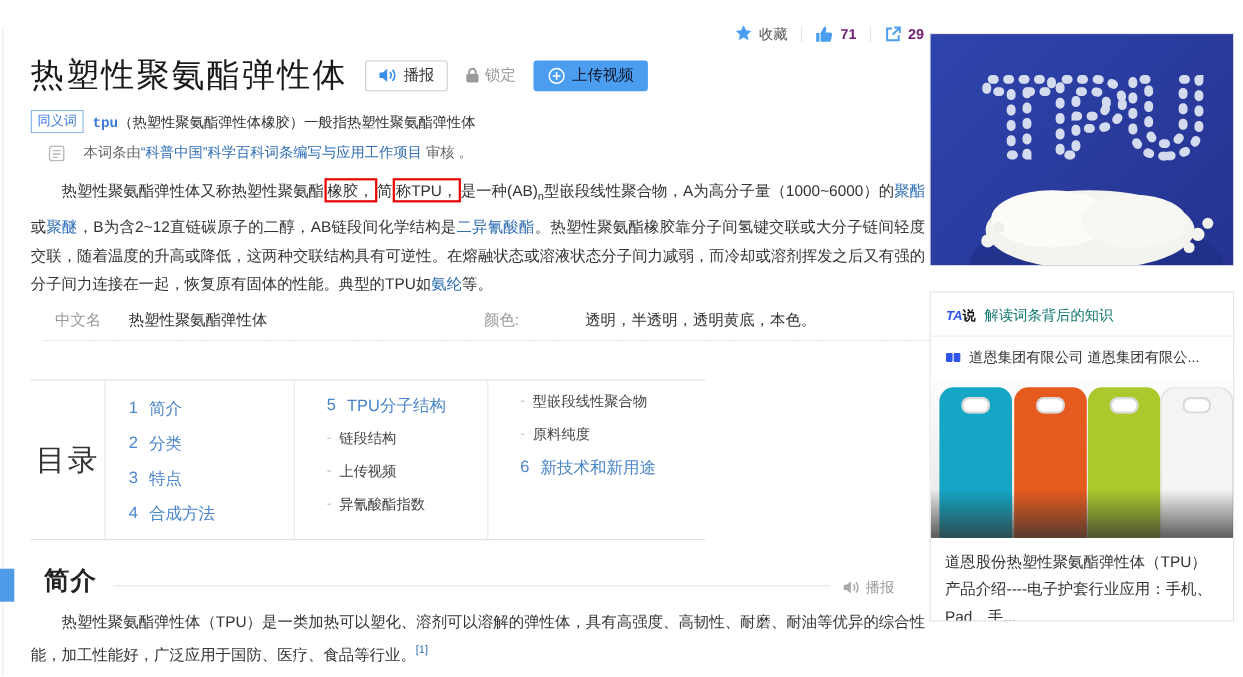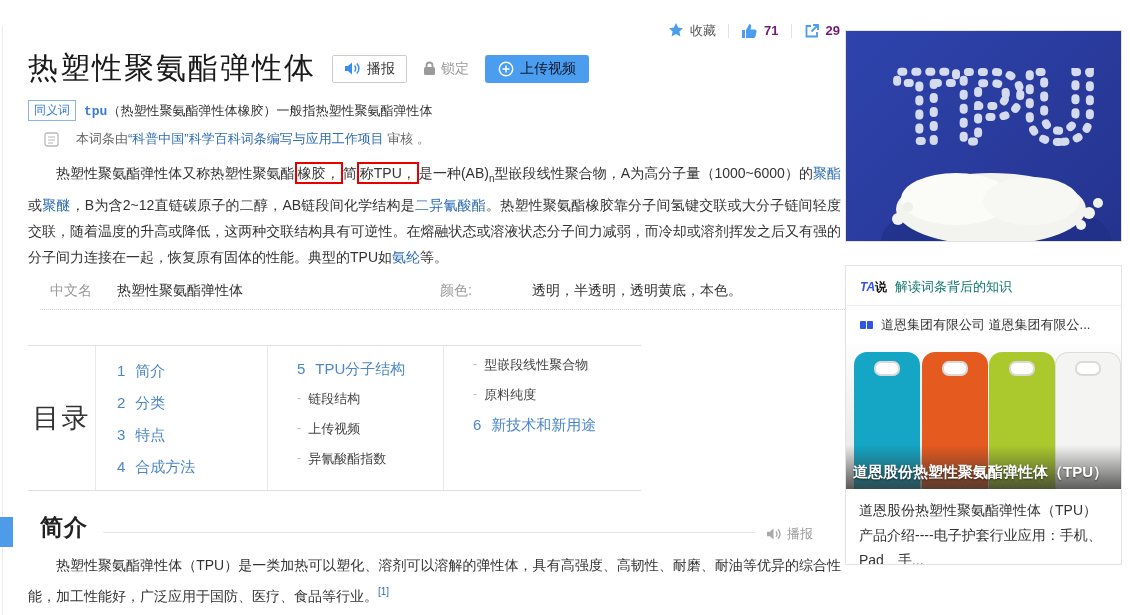--- a/index.html
+++ b/index.html
@@ -278,18 +278,17 @@
         <div class="case" style="left:76px;background:#e55a1f">
             <div class="cam"></div>
           </div>
         <div class="case" style="left:143px;background:#abc92c">
             <div class="cam"></div>
           </div>
         <div class="case" style="left:209px;background:#f4f4f2;box-shadow:inset 0 0 0 1px #ddd">
             <div class="cam"></div>
           </div>
         <div class="ts-overlay"></div>
-        <div class="ts-overlay-text">道恩股份热塑性聚氨酯弹性体（TPU）</div>
       </div>
       <div class="ts-desc">道恩股份热塑性聚氨酯弹性体（TPU）产品介绍----电子护套行业应用：手机、Pad、手...</div>
     </div>
   </div>
 </div>
 
 </body></html>

